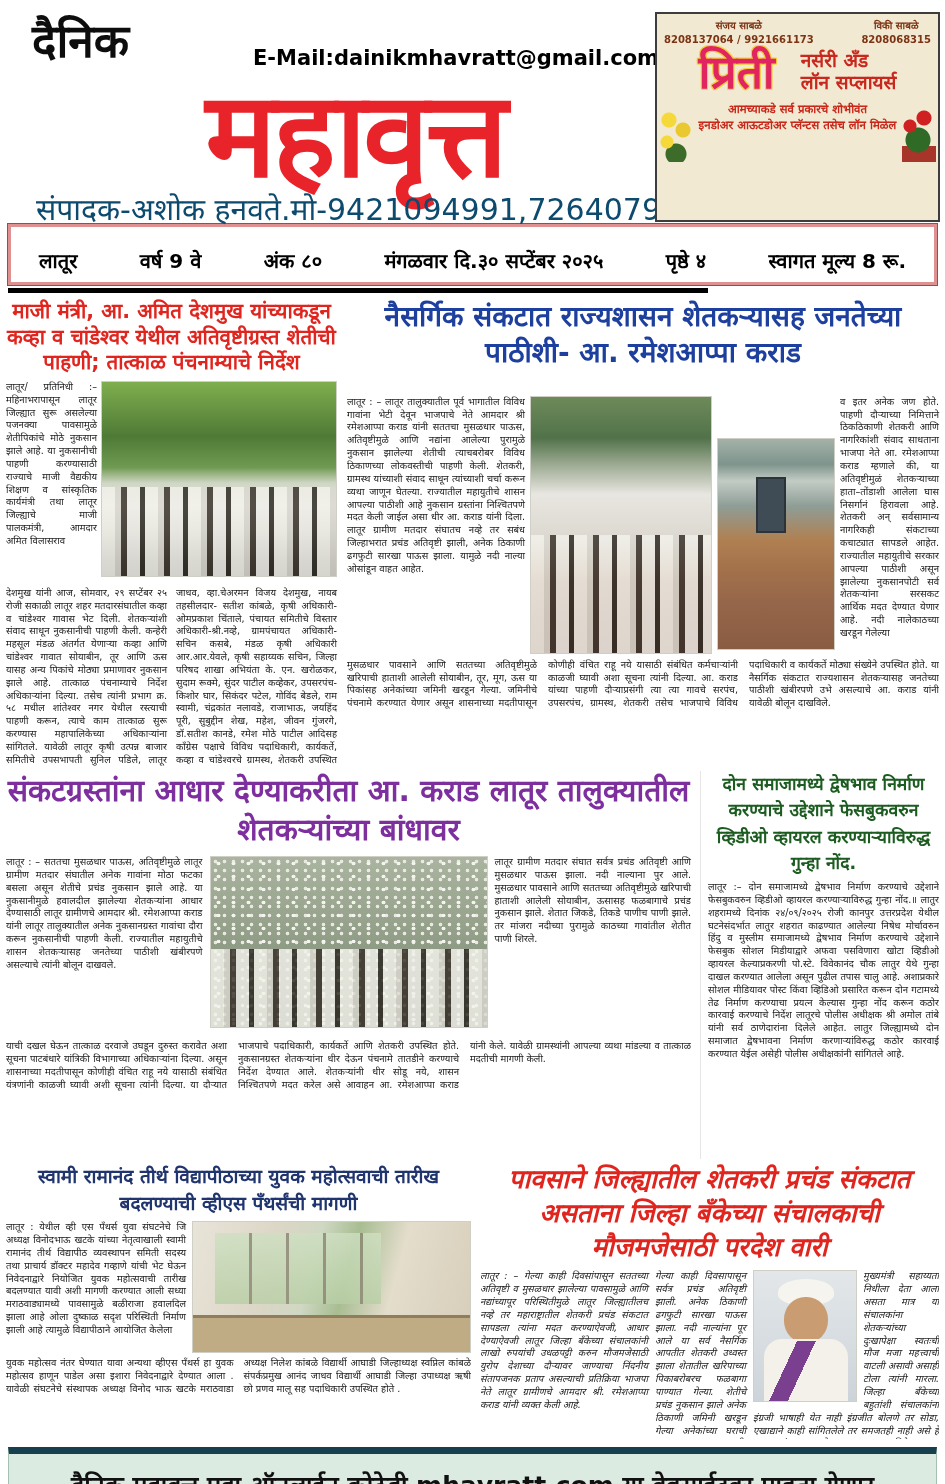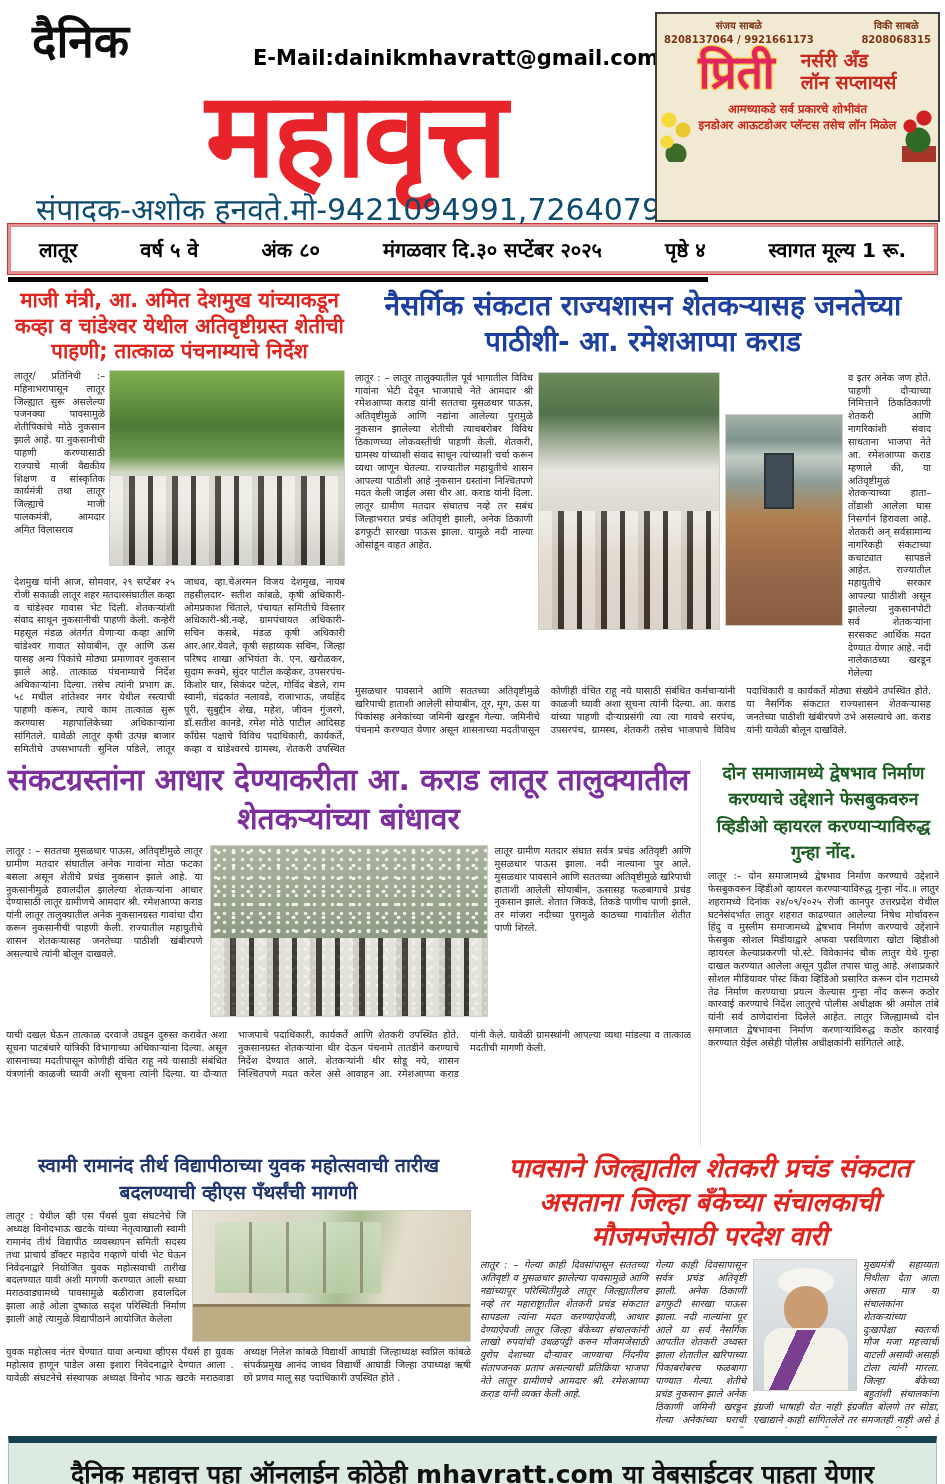--- a/index.html
+++ b/index.html
@@ -44,40 +44,40 @@
   .flower-right { right:2px; top:96px;
     background: radial-gradient(circle 7px at 22px 8px,#cf2121 0 7px,transparent 8px),
                 radial-gradient(circle 6px at 8px 16px,#cf2121 0 6px,transparent 7px),
                 radial-gradient(circle 12px at 16px 30px,#2f6b27 0 12px,transparent 13px),
                 linear-gradient(180deg,transparent 36px,#a8352a 36px); }
 
   
   .datebar-wrap { margin:0 8px; }
   .datebar { border:3px solid #df9191; box-shadow:0 0 0 1px #c23a3a; background:#fff;
              display:flex; justify-content:space-between; align-items:center;
-             padding:9px 28px 8px; font-size:20px; font-weight:bold; color:#000; }
+             padding:20px 28px 8px; font-size:20px; font-weight:bold; color:#000; }
   .datebar-underline { height:5px; background:#000; width:700px; margin-top:3px; }
 
   
   .h-red    { color:#e0251f; font-size:20.5px; font-weight:bold; text-align:center; line-height:1.25; }
   .h-blue   { color:#1d3f9e; font-size:28px;  font-weight:bold; text-align:center; line-height:1.3; }
   .h-purple { color:#7d2f9e; font-size:30px;  font-weight:bold; text-align:center; line-height:1.3; }
   .h-green  { color:#1c5c20; font-size:17.5px;font-weight:bold; text-align:center; line-height:1.5; }
   .h-navy   { color:#20356e; font-size:19px;  font-weight:bold; text-align:center; line-height:1.4; }
   .h-red2   { color:#e0251f; font-size:26px;  font-weight:bold; text-align:center; line-height:1.3; }
 
   
-  .top-section { display:flex; padding:6px 14px 0; height:474px; overflow:hidden;justify-content:flex-end; }
+  .top-section { display:flex; padding:6px 6px 0; height:474px; overflow:hidden;justify-content:flex-end; }
   .article-topleft { width:338px; padding-right:7px; }
   .tl-row { display:flex; gap:4px; margin-top:5px; }
   .tl-colA { width:98px; }
   .tl-cols { column-count:2; column-gap:9px; margin-top:10px; }
 
   .article-main { flex:1; padding-left:3px; }
-  .main-row { display:flex; gap:5px; margin-top:11px; }
+  .main-row { display:flex; gap:5px; margin-top:24px; }
   .main-col1 { width:178px; }
   .main-col2 { flex:1; }
   .main-cont { column-count:3; column-gap:11px; margin-top:5px; height:132px; overflow:hidden; }
 
   .mid-band { display:flex; padding:4px 6px 0; height:392px; overflow:hidden; }
   .article-mid { width:694px; padding-right:9px; }
   .mid-row { display:flex; gap:7px; margin-top:7px; }
   .mid-col { flex:1; }
   .mid-cont { column-count:3; column-gap:11px; margin-top:12px; height:150px; overflow:hidden; }
   .article-case { flex:1; border-left:1px solid #e6e6e6; padding-left:7px; }
@@ -167,25 +167,25 @@
       <div>इनडोअर आऊटडोअर प्लॅन्टस तसेच लॉन मिळेल</div>
     </div>
     <div class="flower flower-left"></div>
     <div class="flower flower-right"></div>
   </div>
 </div>
 
 <div class="datebar-wrap">
   <div class="datebar">
     <span>लातूर</span>
-    <span>वर्ष ५ वे</span>
+    <span>वर्ष 9 वे</span>
     <span>अंक ८०</span>
     <span>मंगळवार दि.३० सप्टेंबर २०२५</span>
     <span>पृष्ठे ४</span>
-    <span>स्वागत मूल्य 1 रू.</span>
+    <span>स्वागत मूल्य 8 रू.</span>
   </div>
   <div class="datebar-underline"></div>
 </div>
 
 <div class="top-section">
 
   <div class="article-topleft">
     <div class="h-red">माजी मंत्री, आ. अमित देशमुख यांच्याकडून कव्हा व चांडेश्वर येथील अतिवृष्टीग्रस्त शेतीची पाहणी; तात्काळ पंचनाम्याचे निर्देश</div>
     <div class="tl-row">
       <div class="tl-colA body-text">लातूर/ प्रतिनिधी :–महिनाभरापासून लातूर जिल्ह्यात सुरू असलेल्या पजनक्या पावसामुळे शेतीपिकांचे मोठे नुकसान झाले आहे. या नुकसानीची पाहणी करण्यासाठी राज्याचे माजी वैद्यकीय शिक्षण व सांस्कृतिक कार्यमंत्री तथा लातूर जिल्ह्याचे माजी पालकमंत्री, आमदार अमित विलासराव</div>

